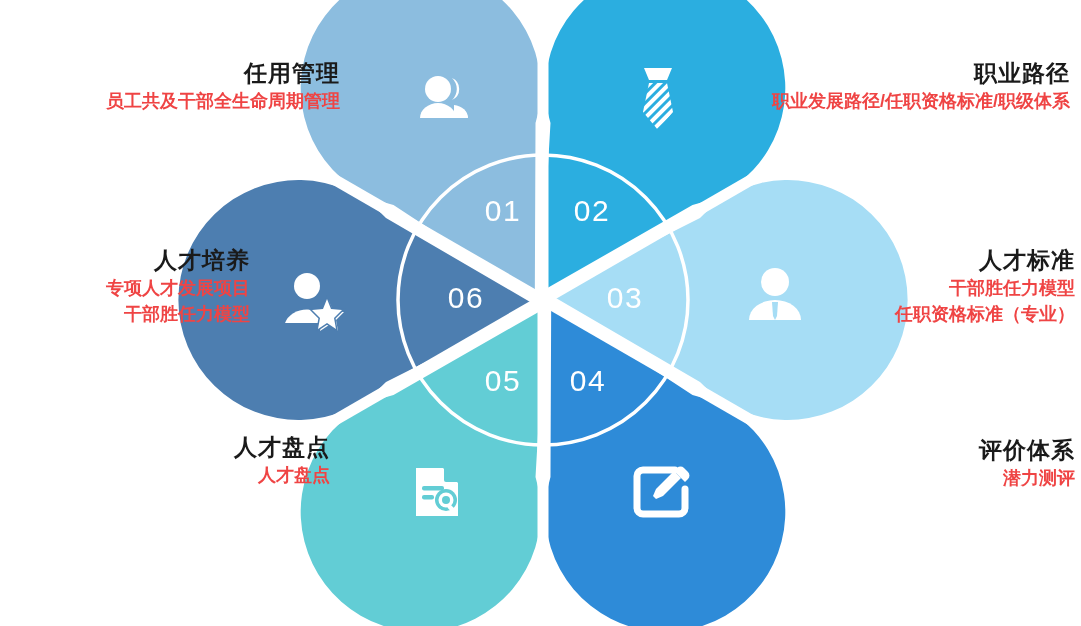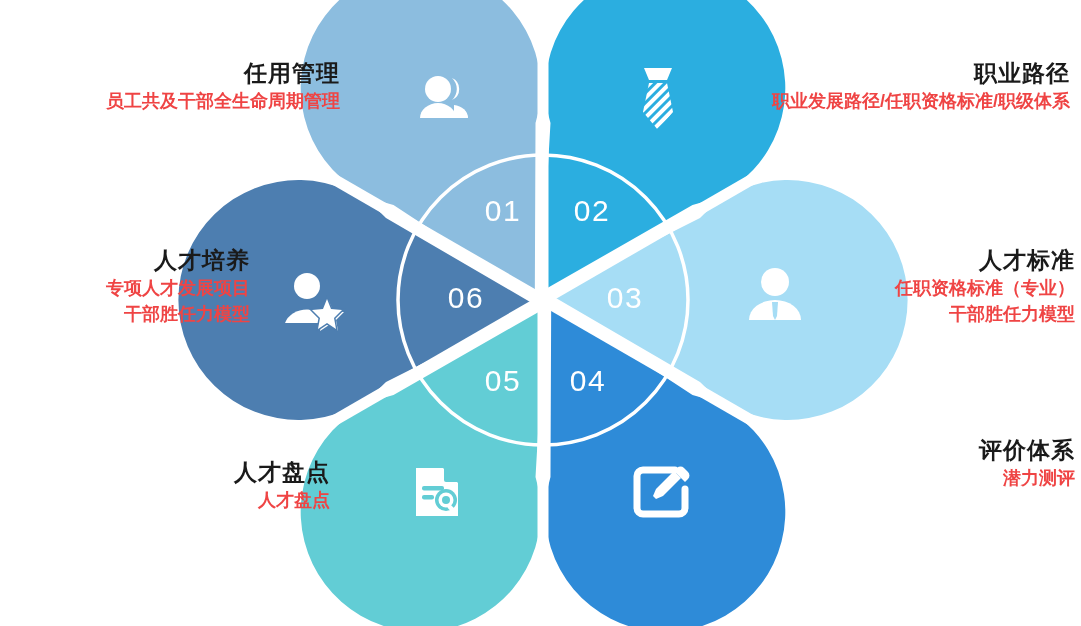--- a/index.html
+++ b/index.html
@@ -48,21 +48,21 @@
     font-weight: bold;
   }
   .align-right { text-align: right; }
   .align-left  { text-align: right; }
 
   
   #label-01 { left: 20px;  top: 58px;  width: 320px; }
   #label-02 { left: 760px; top: 58px;  width: 310px; }
   #label-06 { left: 20px;  top: 245px; width: 230px; }
   #label-03 { left: 855px; top: 245px; width: 220px; }
-  #label-05 { left: 80px;  top: 457px; width: 250px; }
+  #label-05 { left: 80px;  top: 432px; width: 250px; }
   #label-04 { left: 755px; top: 435px; width: 320px; }
 
   .petal-number {
     font-size: 30px;
     fill: #ffffff;
     font-family: "Liberation Sans", "DejaVu Sans", sans-serif;
     letter-spacing: 1.5px;
   }
 </style>
 </head>
@@ -179,22 +179,22 @@
   </div>
 
   <div class="label-block align-right" id="label-06">
     <div class="label-title">人才培养</div>
     <div class="label-sub">专项人才发展项目</div>
     <div class="label-sub">干部胜任力模型</div>
   </div>
 
   <div class="label-block align-left" id="label-03">
     <div class="label-title">人才标准</div>
+    <div class="label-sub">干部胜任力模型</div>
     <div class="label-sub">任职资格标准（专业）</div>
-    <div class="label-sub">干部胜任力模型</div>
   </div>
 
   <div class="label-block align-right" id="label-05">
     <div class="label-title">人才盘点</div>
     <div class="label-sub">人才盘点</div>
   </div>
 
   <div class="label-block align-left" id="label-04">
     <div class="label-title">评价体系</div>
     <div class="label-sub">潜力测评</div>

